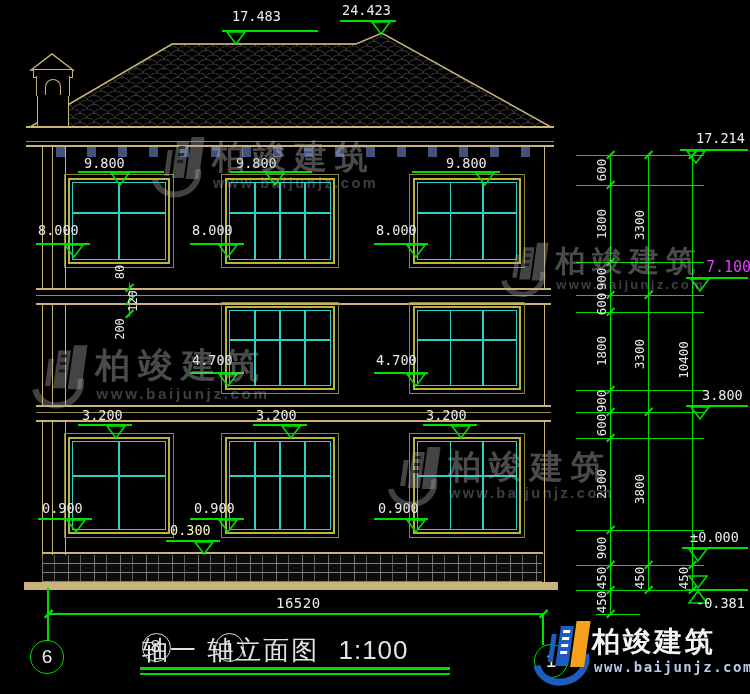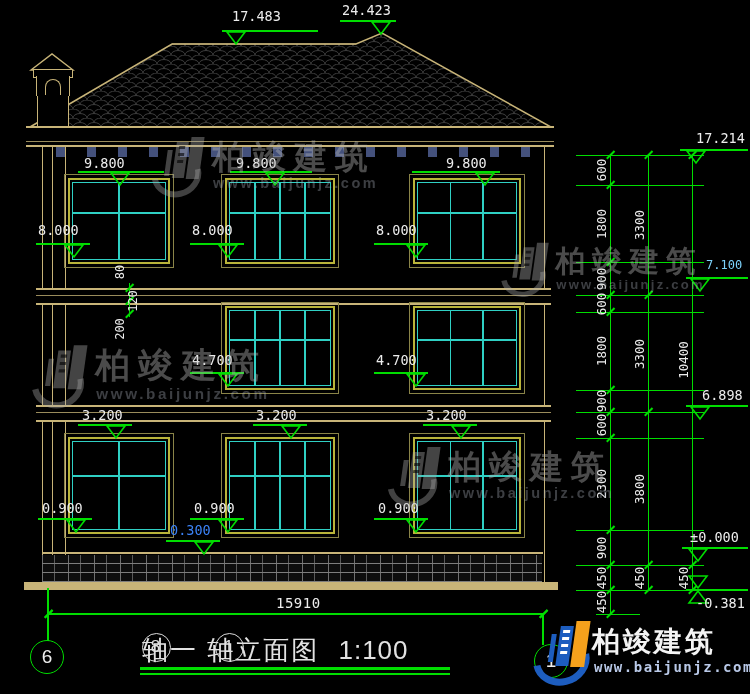--- a/index.html
+++ b/index.html
@@ -82,21 +82,21 @@
   <div style="left:24px;top:582px;width:534px;height:8px;background:#c8b478;z-index:2"></div>
 
   <div class="gline" style="left:129px;top:283px;width:1.4px;height:34px"></div>
   <div class="slash" style="left:124px;top:287px"></div>
   <div class="slash" style="left:124px;top:300px"></div>
   <div class="slash" style="left:124px;top:313px"></div>
 
   <div class="gline" style="left:48px;top:613px;width:495px;height:1.5px"></div>
   <div class="slash" style="left:43px;top:613px"></div>
   <div class="slash" style="left:538px;top:613px"></div>
-  <span class="mtext" style="left:276px;top:595px;font-size:14px">15910</span>
+  <span class="mtext" style="left:276px;top:595px;font-size:14px">16520</span>
   <div class="gline" style="left:47px;top:588px;width:1.5px;height:53px"></div>
   <div class="gline" style="left:542px;top:614px;width:1.5px;height:31px"></div>
   <div class="bubble" style="left:30px;top:640px">6</div>
   <div class="bubble" style="left:534px;top:644px">1</div>
 
   <div class="title-text">
     <span class="axnum">8</span><span style="position:static">轴一</span>
     <span class="axnum" style="margin-left:8px">1</span><span style="position:static">轴立面图</span>
     <span style="position:static;margin-left:10px;letter-spacing:1px">1:100</span>
   </div>
@@ -128,26 +128,26 @@
     <span style="position: absolute; left: 342px; top: 2px; color: rgb(236, 236, 236); font-size: 13.5px; white-space: nowrap; z-index: 6;">24.423</span>
     <div style="position: absolute; left: 340px; top: 20px; width: 56px; height: 1.5px; background: rgb(0, 221, 0); z-index: 5;"></div>
     <svg width="22" height="14" style="position: absolute; left: 370px; top: 21px; z-index: 5; overflow: visible;">
       <polygon points="2,1 20,1 11,13" fill="none" stroke="#00dd00" stroke-width="1.6"></polygon>
     </svg>
     <span style="position: absolute; left: 696px; top: 130px; color: rgb(236, 236, 236); font-size: 13.5px; white-space: nowrap; z-index: 6;">17.214</span>
     <div style="position: absolute; left: 680px; top: 149px; width: 68px; height: 1.5px; background: rgb(0, 221, 0); z-index: 5;"></div>
     <svg width="22" height="14" style="position: absolute; left: 685px; top: 150px; z-index: 5; overflow: visible;">
       <polygon points="2,1 20,1 11,13" fill="none" stroke="#00dd00" stroke-width="1.6"></polygon>
     </svg>
-    <span style="position: absolute; left: 706px; top: 258px; color: #7dd3fc; font-size: 12px; white-space: nowrap; z-index: 6;">7.100</span>
+    <span style="position: absolute; left: 706px; top: 258px; color: #d946ef; font-size: 15px; white-space: nowrap; z-index: 6;">7.100</span>
     <div style="position: absolute; left: 686px; top: 277px; width: 62px; height: 1.5px; background: rgb(0, 221, 0); z-index: 5;"></div>
     <svg width="22" height="14" style="position: absolute; left: 689px; top: 278px; z-index: 5; overflow: visible;">
       <polygon points="2,1 20,1 11,13" fill="none" stroke="#00dd00" stroke-width="1.6"></polygon>
     </svg>
-    <span style="position: absolute; left: 702px; top: 387px; color: rgb(236, 236, 236); font-size: 13.5px; white-space: nowrap; z-index: 6;">6.898</span>
+    <span style="position: absolute; left: 702px; top: 387px; color: rgb(236, 236, 236); font-size: 13.5px; white-space: nowrap; z-index: 6;">3.800</span>
     <div style="position: absolute; left: 686px; top: 405px; width: 62px; height: 1.5px; background: rgb(0, 221, 0); z-index: 5;"></div>
     <svg width="22" height="14" style="position: absolute; left: 689px; top: 406px; z-index: 5; overflow: visible;">
       <polygon points="2,1 20,1 11,13" fill="none" stroke="#00dd00" stroke-width="1.6"></polygon>
     </svg>
     <span style="position: absolute; left: 690px; top: 529px; color: rgb(236, 236, 236); font-size: 13.5px; white-space: nowrap; z-index: 6;">±0.000</span>
     <div style="position: absolute; left: 682px; top: 547px; width: 66px; height: 1.5px; background: rgb(0, 221, 0); z-index: 5;"></div>
     <svg width="22" height="14" style="position: absolute; left: 687px; top: 548px; z-index: 5; overflow: visible;">
       <polygon points="2,1 20,1 11,13" fill="none" stroke="#00dd00" stroke-width="1.6"></polygon>
     </svg>
     <span style="position: absolute; left: 696px; top: 595px; color: rgb(236, 236, 236); font-size: 13.5px; white-space: nowrap; z-index: 6;">-0.381</span>
@@ -221,21 +221,21 @@
     <span style="position: absolute; left: 194px; top: 500px; color: rgb(236, 236, 236); font-size: 13.5px; white-space: nowrap; z-index: 6;">0.900</span>
     <div style="position: absolute; left: 190px; top: 518px; width: 54px; height: 1.5px; background: rgb(0, 221, 0); z-index: 5;"></div>
     <svg width="22" height="14" style="position: absolute; left: 217px; top: 519px; z-index: 5; overflow: visible;">
       <polygon points="2,1 20,1 11,13" fill="none" stroke="#00dd00" stroke-width="1.6"></polygon>
     </svg>
     <span style="position: absolute; left: 378px; top: 500px; color: rgb(236, 236, 236); font-size: 13.5px; white-space: nowrap; z-index: 6;">0.900</span>
     <div style="position: absolute; left: 374px; top: 518px; width: 54px; height: 1.5px; background: rgb(0, 221, 0); z-index: 5;"></div>
     <svg width="22" height="14" style="position: absolute; left: 405px; top: 519px; z-index: 5; overflow: visible;">
       <polygon points="2,1 20,1 11,13" fill="none" stroke="#00dd00" stroke-width="1.6"></polygon>
     </svg>
-    <span style="position: absolute; left: 170px; top: 522px; color: #3b82f6; font-size: 13.5px; white-space: nowrap; z-index: 6;">0.300</span>
+    <span style="position: absolute; left: 170px; top: 522px; color: #fef9c3; font-size: 13.5px; white-space: nowrap; z-index: 6;">0.300</span>
     <div style="position: absolute; left: 166px; top: 540px; width: 54px; height: 1.5px; background: rgb(0, 221, 0); z-index: 5;"></div>
     <svg width="22" height="14" style="position: absolute; left: 193px; top: 541px; z-index: 5; overflow: visible;">
       <polygon points="2,1 20,1 11,13" fill="none" stroke="#00dd00" stroke-width="1.6"></polygon>
     </svg>
     <div style="position: absolute; left: 576px; top: 155px; width: 128px; height: 1.2px; background: rgb(0, 221, 0); z-index: 5;"></div>
     <div style="position: absolute; left: 576px; top: 185px; width: 128px; height: 1.2px; background: rgb(0, 221, 0); z-index: 5;"></div>
     <div style="position: absolute; left: 576px; top: 262px; width: 128px; height: 1.2px; background: rgb(0, 221, 0); z-index: 5;"></div>
     <div style="position: absolute; left: 576px; top: 295px; width: 128px; height: 1.2px; background: rgb(0, 221, 0); z-index: 5;"></div>
     <div style="position: absolute; left: 576px; top: 312px; width: 128px; height: 1.2px; background: rgb(0, 221, 0); z-index: 5;"></div>
     <div style="position: absolute; left: 576px; top: 390px; width: 128px; height: 1.2px; background: rgb(0, 221, 0); z-index: 5;"></div>

